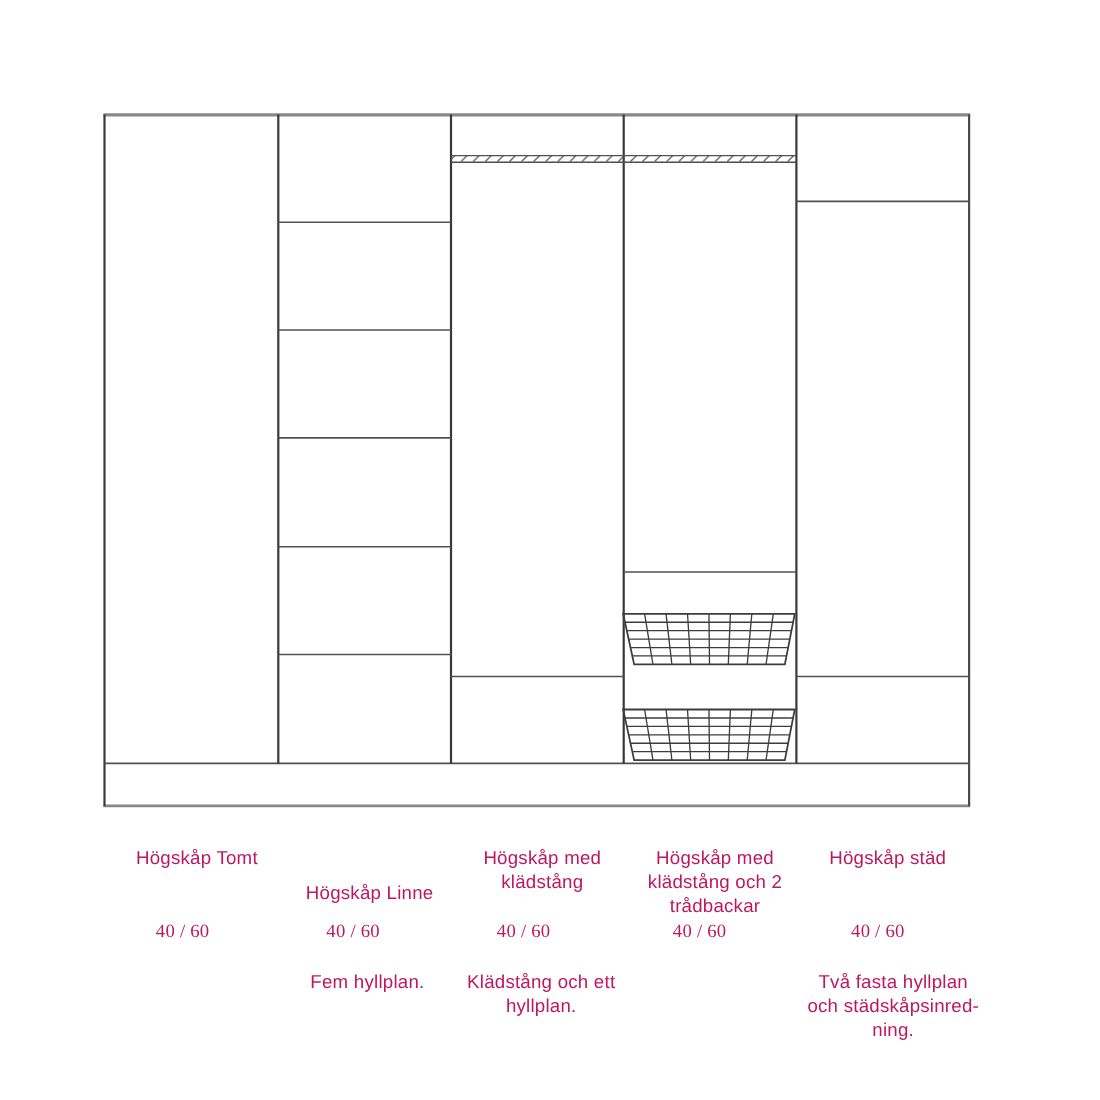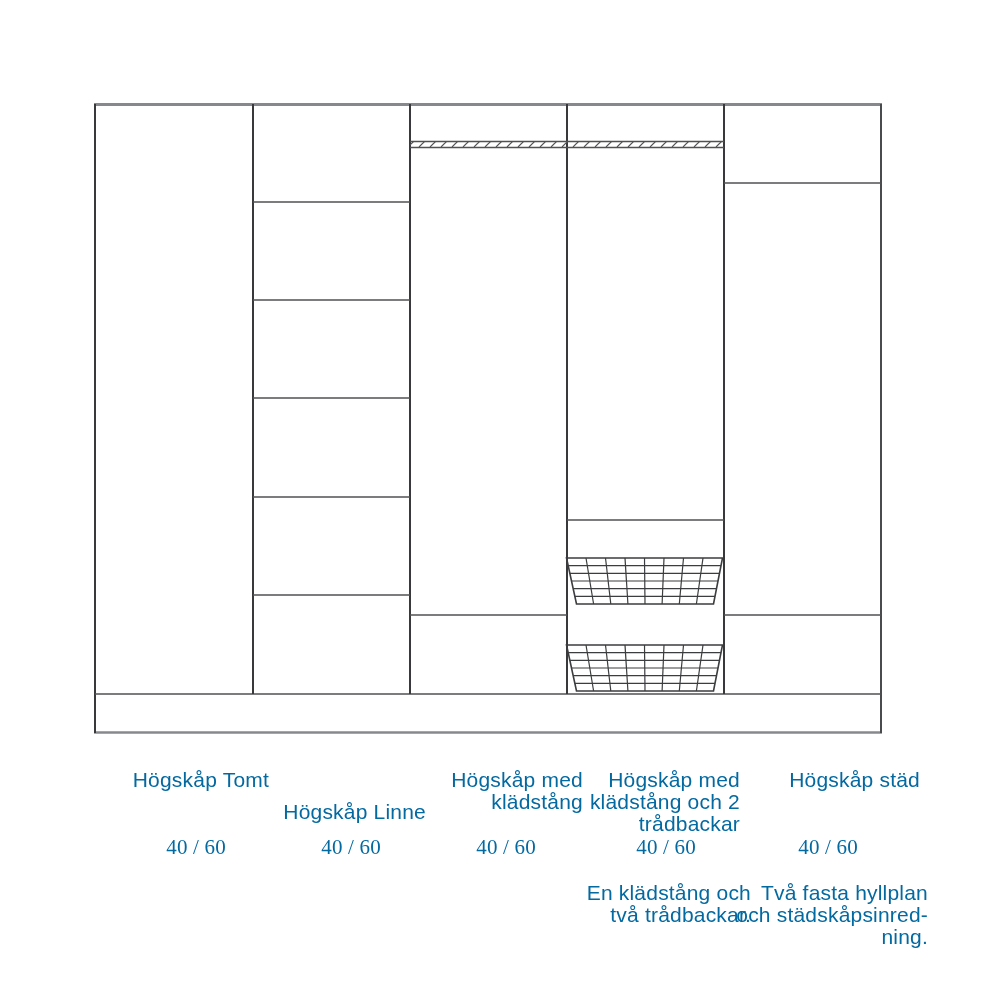--- a/index.html
+++ b/index.html
@@ -10,23 +10,23 @@
     background: #ffffff;
     font-family: "Liberation Sans", "DejaVu Sans", sans-serif;
     overflow: hidden;
   }
   .drawing {
     position: absolute;
     left: 0; top: 0;
   }
   .caption {
     position: absolute;
-    text-align: right;
-    color: #0369a1;
-    font-size: 21px;
+    text-align: center;
+    color: #be185d;
+    font-size: 17px;
     line-height: 22px;
     white-space: pre-line;
     letter-spacing: 0.2px;
   }
   .col-name { top: 769px; width: 180px; }
   .col-size { top: 836px; width: 120px; font-family: Liberation Serif, serif; }
   .col-desc { top: 882px; width: 200px; }
 </style>
 </head>
 <body>
@@ -108,31 +108,32 @@
       <line x1="724" y1="183" x2="881" y2="183" stroke="#505153" stroke-width="1.5"></line>
       <line x1="724" y1="615" x2="881" y2="615" stroke="#505153" stroke-width="1.5"></line>
     </g>
   </svg>
 
   <div class="caption col-name" style="left:89px;">Högskåp Tomt</div>
   <div class="caption col-size" style="left:106px;">40 / 60</div>
 
   <div class="caption col-name" style="left:246px;margin-top:32px;">Högskåp Linne</div>
   <div class="caption col-size" style="left:261px;">40 / 60</div>
+  <div class="caption col-desc" style="left:234px;">Fem hyllplan.</div>
 
   <div class="caption col-name" style="left:403px;">Högskåp med
 klädstång</div>
   <div class="caption col-size" style="left:416px;">40 / 60</div>
+  <div class="caption col-desc" style="left:392px;">Klädstång och ett
+hyllplan.</div>
 
   <div class="caption col-name" style="left:560px;">Högskåp med
 klädstång och 2
 trådbackar</div>
   <div class="caption col-size" style="left:576px;">40 / 60</div>
-  <div class="caption col-desc" style="left:551px;">En klädstång och
-två trådbackar.</div>
 
-  <div class="caption col-name" style="left:740px;">Högskåp städ</div>
+  <div class="caption col-name" style="left:717px;">Högskåp städ</div>
   <div class="caption col-size" style="left:738px;">40 / 60</div>
-  <div class="caption col-desc" style="left:728px;">Två fasta hyllplan
+  <div class="caption col-desc" style="left:712px;">Två fasta hyllplan
 och städskåpsinred-
 ning.</div>
 
 </div>
 
 </body></html>

